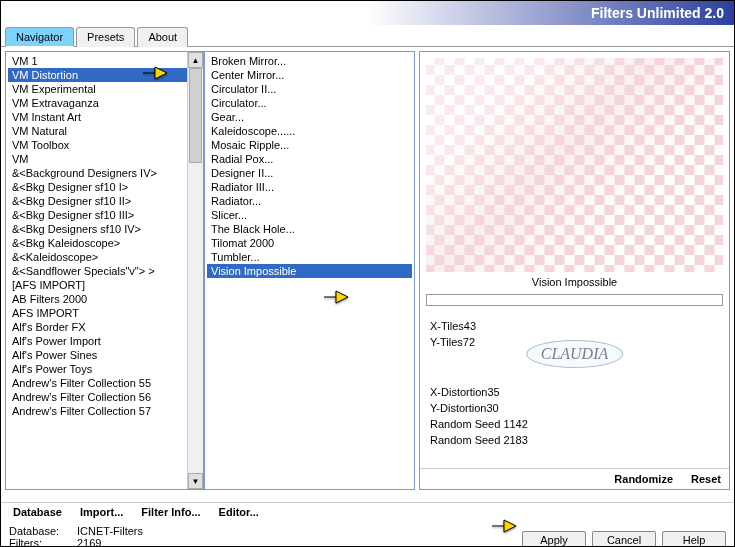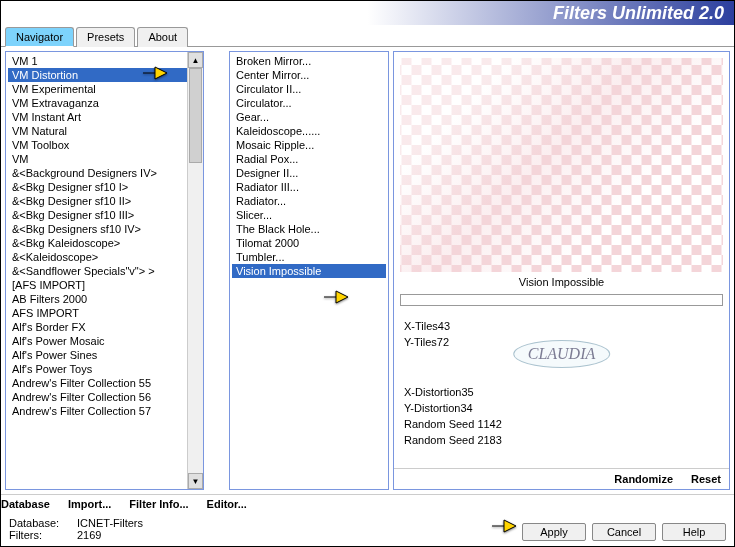--- a/index.html
+++ b/index.html
@@ -1,25 +1,25 @@
 <!DOCTYPE html>
 <html><head>
 <meta charset="utf-8">
 <style>
 * { box-sizing: border-box; margin: 0; padding: 0; }
 body { font-family: Tahoma, Arial, sans-serif; font-size: 11px; background: #fff; width: 735px; height: 547px; overflow: hidden; border: 1px solid #000; position: relative; }
 .titlebar { height: 24px; background: linear-gradient(to right, #fff 0%, #fff 50%, #2c3f9e 100%); display: flex; align-items: center; justify-content: flex-end; padding: 0 10px; }
-.titlebar-text { color: #fff; font-weight: bold; font-style: italic; font-size: 18px; }
+.titlebar-text { color: #fff; font-weight: bold; font-size: 14px; }
 .tabs { display: flex; padding: 2px 4px 0; background: #fff; }
 .tab { padding: 3px 10px; border: 1px solid #999; border-bottom: none; background: #f0f0f0; margin-right: 2px; border-radius: 3px 3px 0 0; cursor: pointer; }
 .tab.active { background: #7dd3fc; border-bottom: 1px solid #fff; position: relative; z-index: 1; }
 .tab-content { border-top: 1px solid #999; margin-top: -1px; padding: 4px; display: flex; height: 448px; }
 .col { border: 1px solid #7a96df; background: #fff; overflow: hidden; display: flex; flex-direction: column; }
-.col1 { width: 199px; margin-right: 15px; }
-.col2 { width: 160px; margin-right: 4px; margin-left: 10px; }
+.col1 { width: 199px; margin-right: 0; }
+.col2 { width: 211px; margin-right: 4px; }
 .col3 { flex: 1; }
 .list { flex: 1; overflow-y: auto; overflow-x: hidden; padding: 2px; position: relative; }
 .list-item { padding: 1px 4px; white-space: nowrap; cursor: pointer; position: relative; }
 .list-item.selected { background: #316ac5; color: #fff; }
 .preview { height: 260px; padding: 6px; display: flex; flex-direction: column; align-items: center; }
 .preview-img { width: 100%; flex: 1; background:
   repeating-conic-gradient(#f4d5d9 0% 25%, #fff 0% 50%) 50% / 20px 20px;
   position: relative; overflow: hidden; }
 .preview-img::before { content: ''; position: absolute; inset: 0;
   background: linear-gradient(135deg, rgba(255,255,255,0.5) 20%, rgba(244,213,217,0.4) 45%, rgba(255,255,255,0) 70%);
@@ -73,21 +73,21 @@
         <div class="list-item">&amp;&lt;Bkg Designer sf10 II&gt;</div>
         <div class="list-item">&amp;&lt;Bkg Designer sf10 III&gt;</div>
         <div class="list-item">&amp;&lt;Bkg Designers sf10 IV&gt;</div>
         <div class="list-item">&amp;&lt;Bkg Kaleidoscope&gt;</div>
         <div class="list-item">&amp;&lt;Kaleidoscope&gt;</div>
         <div class="list-item">&amp;&lt;Sandflower Specials"v"&gt; &gt;</div>
         <div class="list-item">[AFS IMPORT]</div>
         <div class="list-item">AB Filters 2000</div>
         <div class="list-item">AFS IMPORT</div>
         <div class="list-item">Alf's Border FX</div>
-        <div class="list-item">Alf's Power Mosaic</div>
+        <div class="list-item">Alf's Power Import</div>
         <div class="list-item">Alf's Power Sines</div>
         <div class="list-item">Alf's Power Toys</div>
         <div class="list-item">Andrew's Filter Collection 55</div>
         <div class="list-item">Andrew's Filter Collection 56</div>
         <div class="list-item">Andrew's Filter Collection 57</div>
         <div class="scrollbar">
         <div class="sb-btn">▲</div>
         <div class="sb-track">
             <div class="sb-thumb"></div>
           </div>
@@ -131,41 +131,41 @@
           <span>Y-Tiles</span>
           <span>72</span>
         </div>
         <div style="height: 34px;"></div>
         <div class="param-row">
           <span>X-Distortion</span>
           <span>35</span>
         </div>
         <div class="param-row">
           <span>Y-Distortion</span>
-          <span>34</span>
+          <span>30</span>
         </div>
         <div class="param-row">
           <span>Random Seed 1</span>
           <span>142</span>
         </div>
         <div class="param-row">
           <span>Random Seed 2</span>
           <span>183</span>
         </div>
       </div>
     <div class="footer-btns">
       <div class="right" style="margin-left:auto">
         <span class="btn-link">Randomize</span>
         <span class="btn-link">Reset</span>
       </div>
     </div>
   </div>
 </div>
 
-<div class="footer-btns" style="padding:3px 0;">
+<div class="footer-btns" style="padding:3px 12px;margin-top:8px;">
   <div class="left">
     <span class="btn-link">Database</span>
     <span class="btn-link">Import...</span>
     <span class="btn-link">Filter Info...</span>
     <span class="btn-link">Editor...</span>
   </div>
 </div>
 
 <div class="status">
   <div class="status-left">

